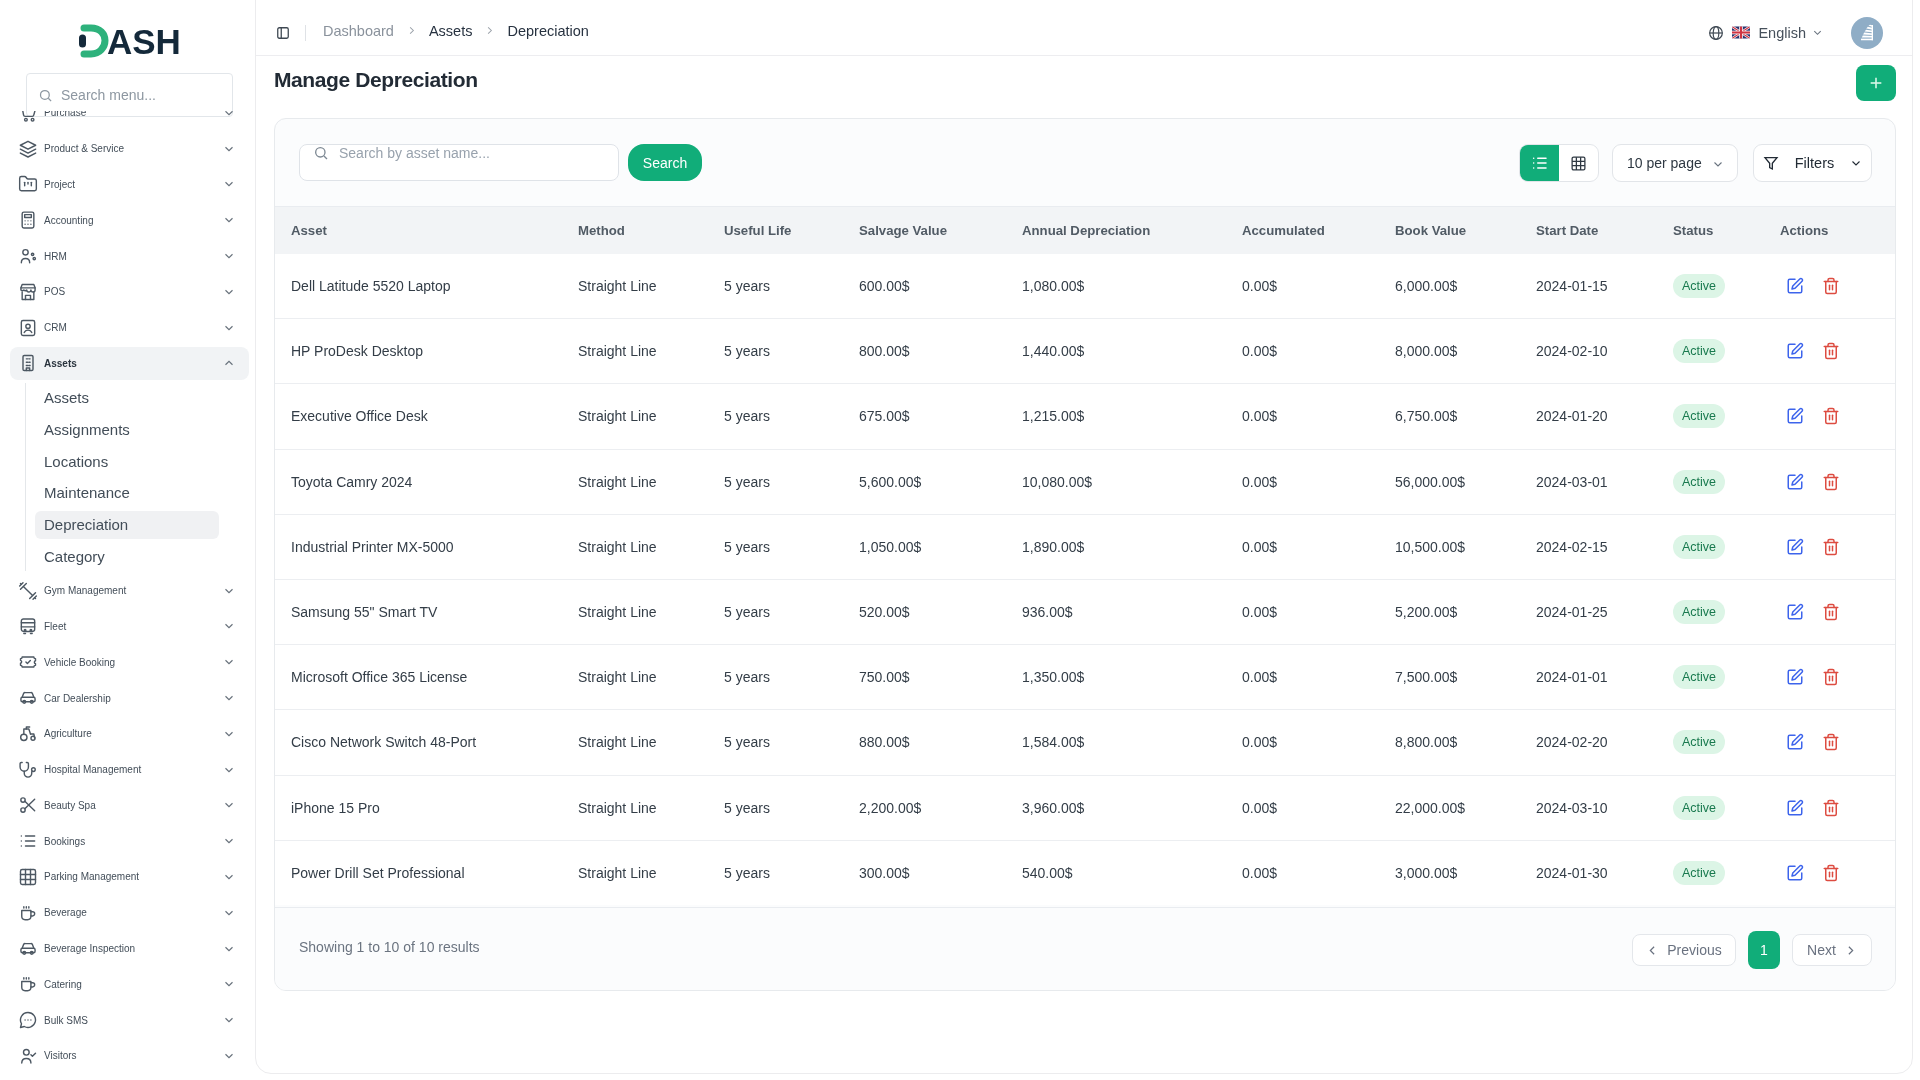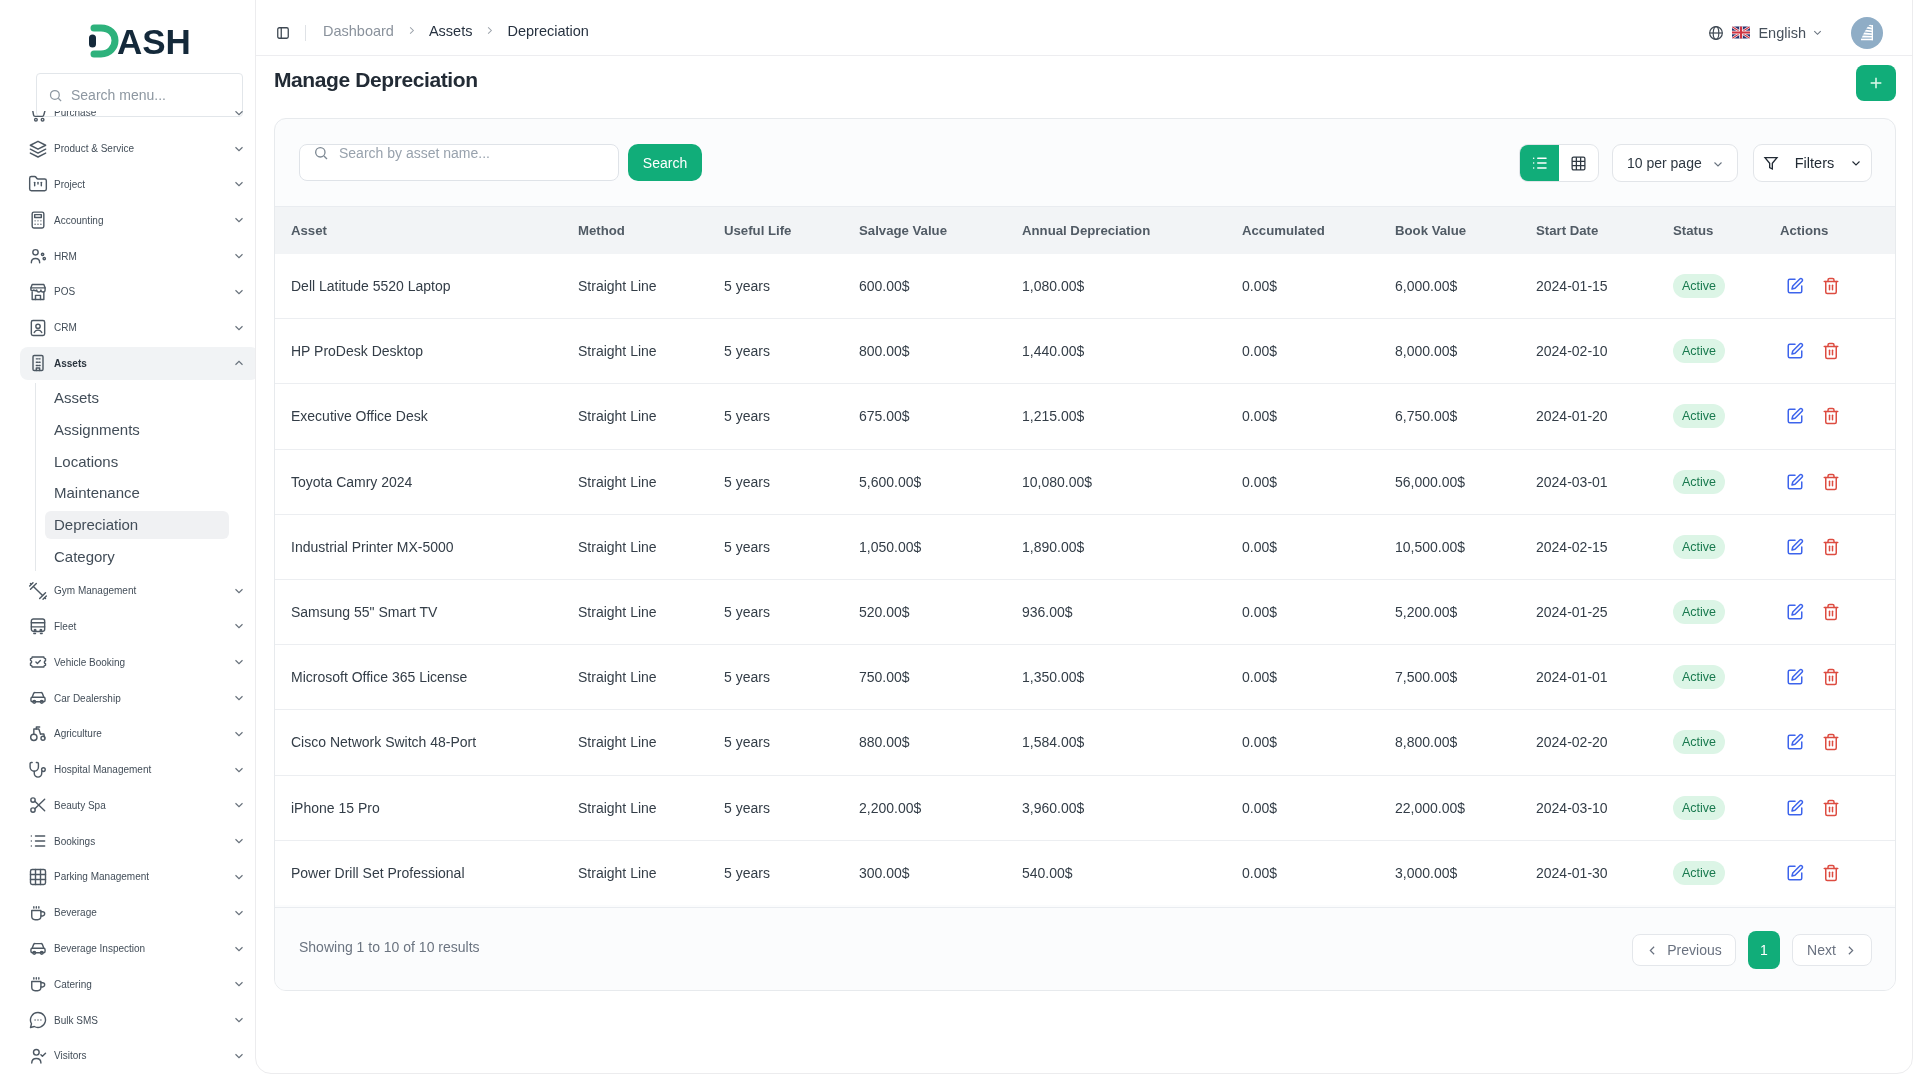--- a/index.html
+++ b/index.html
@@ -1,21 +1,21 @@
 <!DOCTYPE html>
 <html><head>
 <meta charset="utf-8">
 <style>
 * { margin:0; padding:0; box-sizing:border-box; }
 html,body { width:1920px; height:1080px; overflow:hidden; background:#fff;
   font-family:"Liberation Sans", sans-serif; }
 .abs { position:absolute; }
 
 
-#sidebar { position:absolute; left:12px; top:0; width:255px; height:1080px; background:#fff;padding-left:16px; }
+#sidebar { position:absolute; left:2px; top:0; width:255px; height:1080px; background:#fff;padding-left:16px; }
 #logo { position:absolute; left:75px; top:23px; width:110px; height:34px; }
 #logo svg { display:block; }
 #sbsearch { position:absolute; left:24px; top:73px; width:207px; height:44px;
   border:1px solid #e2e6ea; border-radius:4px; display:flex; align-items:center; gap:8px;
   padding-left:11px; color:#8d97a1; font-size:14px; }
 #nav { position:absolute; left:0; top:111px; width:255px; height:969px; overflow:hidden; }
 #navlist { margin-top:-16px; }
 .mi { position:relative; height:35.8px; display:flex; align-items:center; padding-left:16px;
   color:#424d58; font-size:10px; }
 .mi svg.ic { width:20px; height:20px; flex:0 0 20px; margin-right:6px; stroke:#4d5863; position:relative; }
@@ -50,21 +50,21 @@
   border-radius:8px; display:flex; align-items:center; justify-content:center; }
 
 
 #card { position:absolute; left:18px; top:133px; width:1622px; height:873px;
   border:1px solid #e7eaed; border-radius:12px; background:#fbfcfd; overflow:hidden; }
 #cardhead { position:absolute; left:0; top:0; width:100%; height:87px; }
 #srchin { position:absolute; left:24px; top:25px; width:320px; height:37px; background:#fff;
   border:1px solid #dfe3e8; border-radius:8px; display:flex; align-items:flex-start; gap:10px;
   padding-left:13px; color:#98a2ad; font-size:14px; }
 #srchbtn { position:absolute; left:353px; top:25px; width:74px; height:37px; background:#11ad79;
-  border-radius:10px; color:#fff; font-size:14px; display:flex; align-items:center; justify-content:center; }
+  border-radius:16px; color:#fff; font-size:14px; display:flex; align-items:center; justify-content:center; }
 #viewtog { position:absolute; left:1244px; top:25px; width:80px; height:38px;
   border:1px solid #e2e5e9; border-radius:9px; background:#fff; display:flex; overflow:hidden; }
 #viewtog .half { width:40px; height:100%; display:flex; align-items:center; justify-content:center; }
 #viewtog .on { background:#11ad79; }
 #perpage { position:absolute; left:1337px; top:25px; width:126px; height:38px;
   border:1px solid #e2e5e9; border-radius:9px; background:#fff; display:flex; align-items:center;
   padding-left:14px; font-size:14px; color:#2e3842; }
 #perpage svg { position:absolute; right:13px; top:13px; }
 #filters { position:absolute; left:1478px; top:25px; width:119px; height:38px;
   border:1px solid #e2e5e9; border-radius:9px; background:#fff; display:flex; align-items:center;

